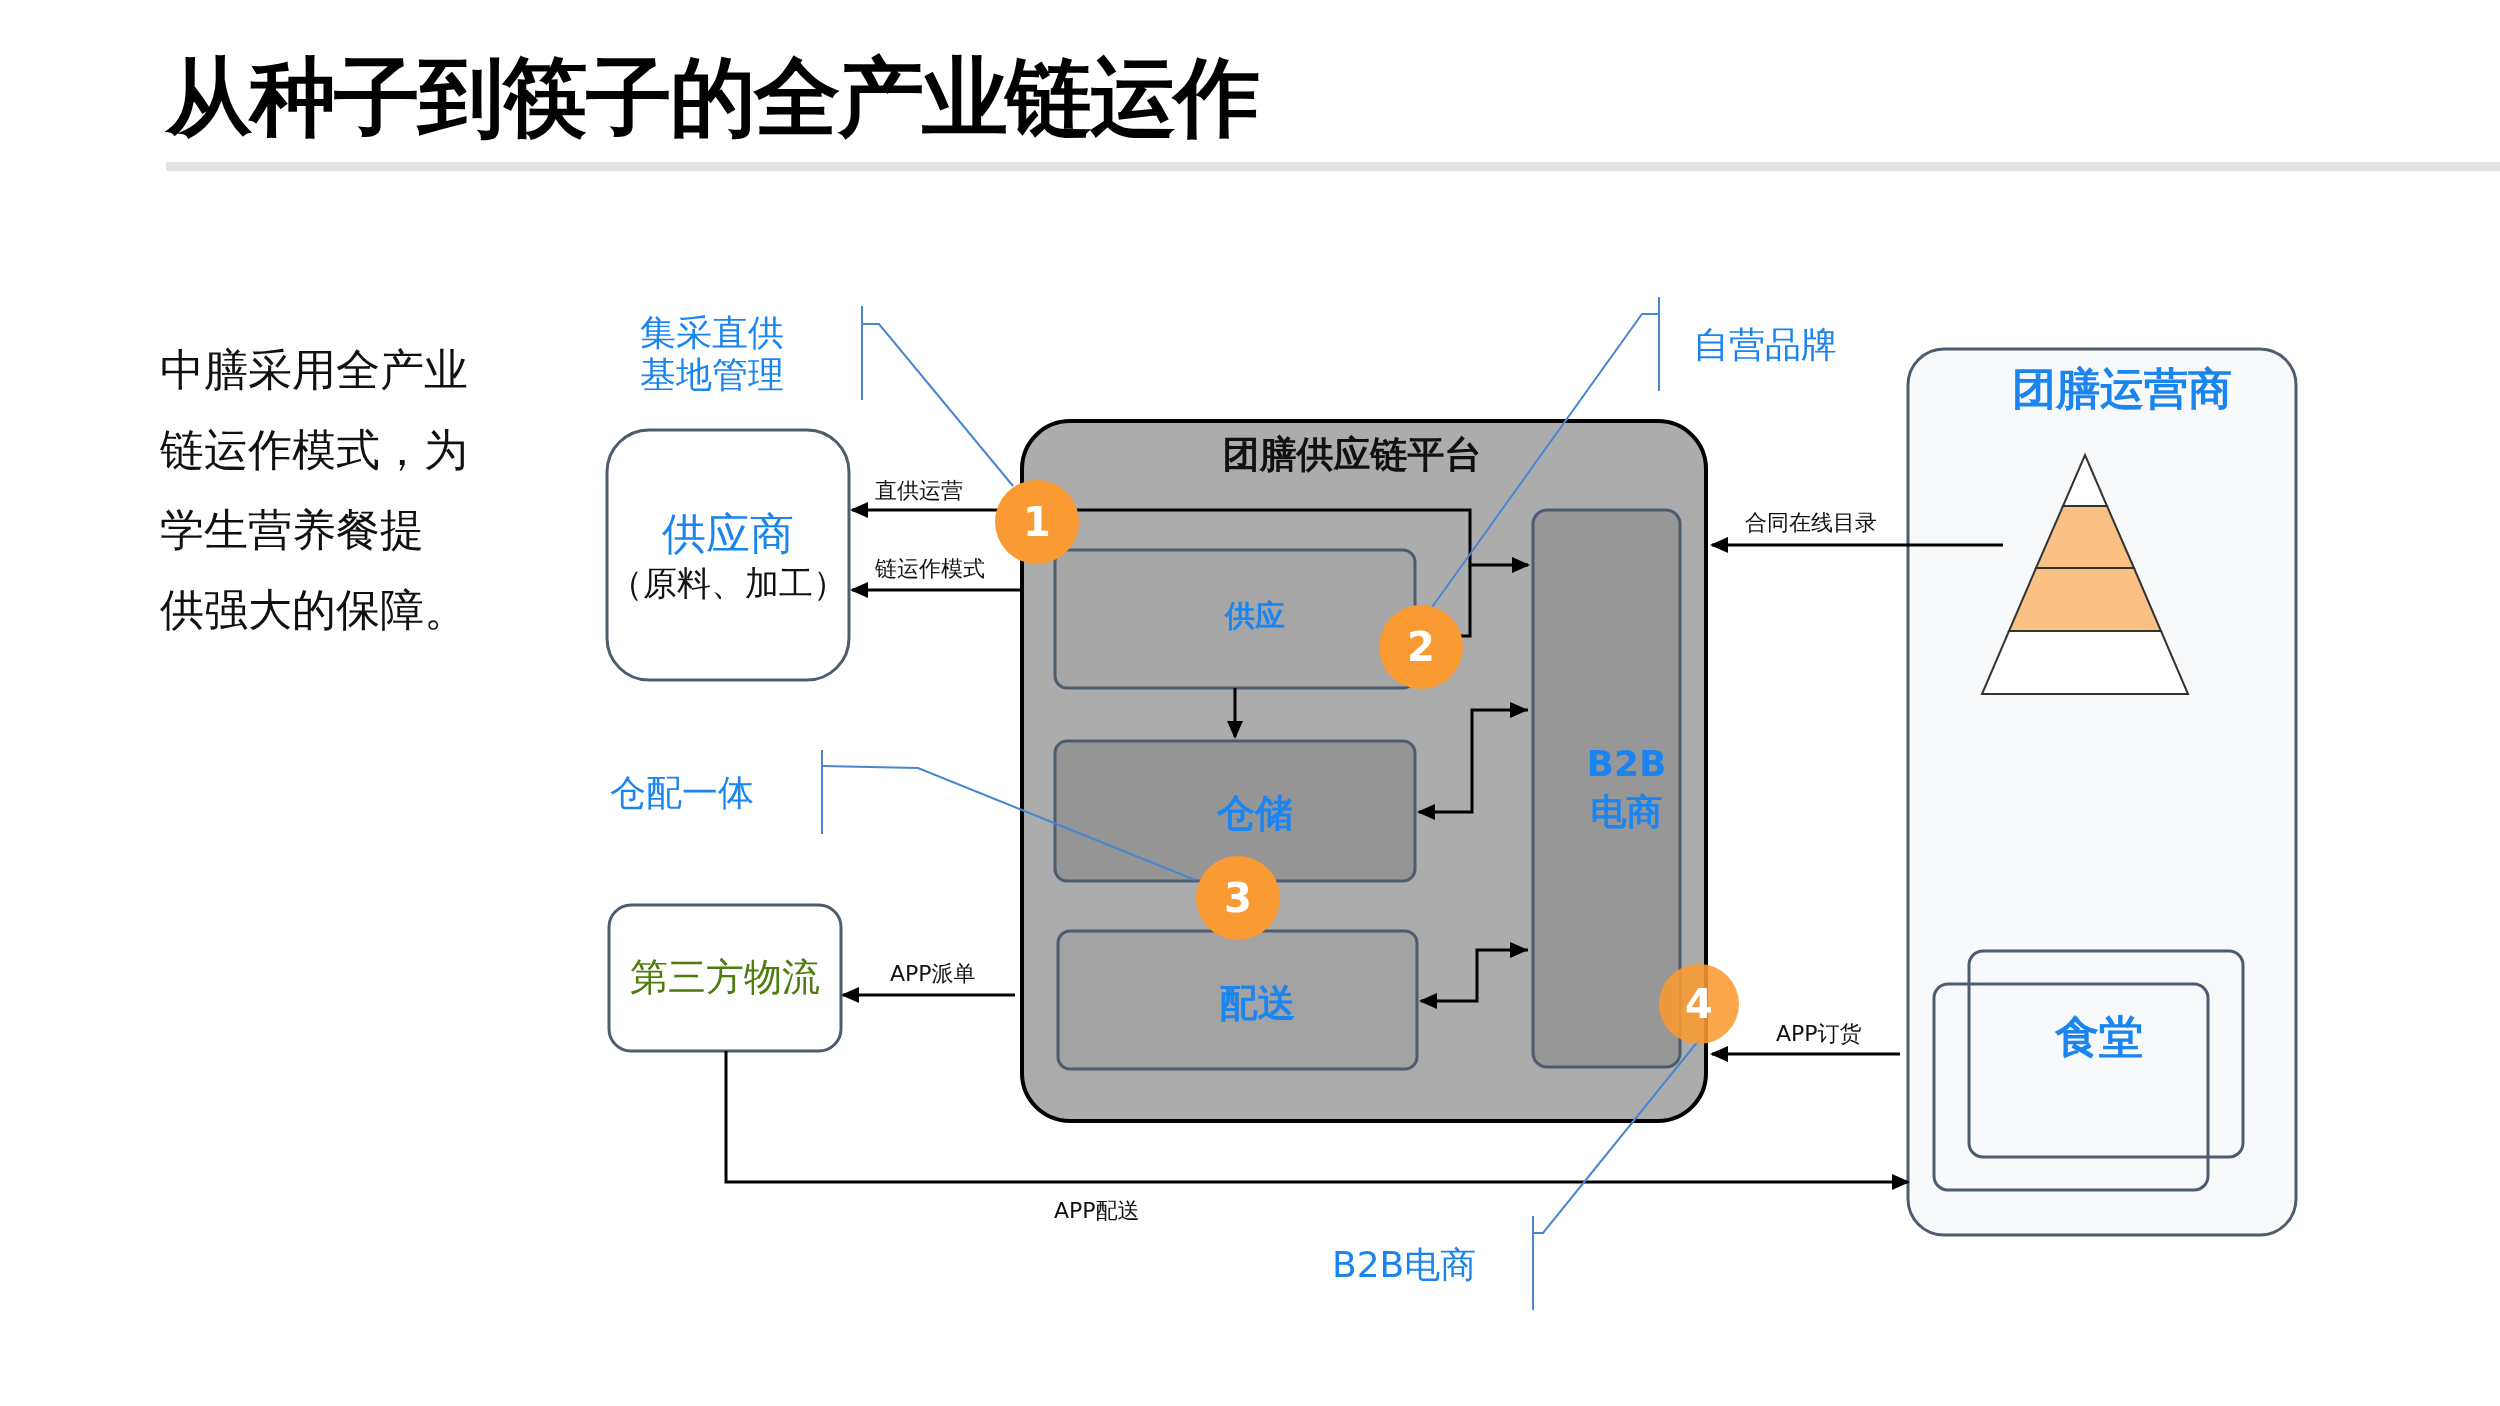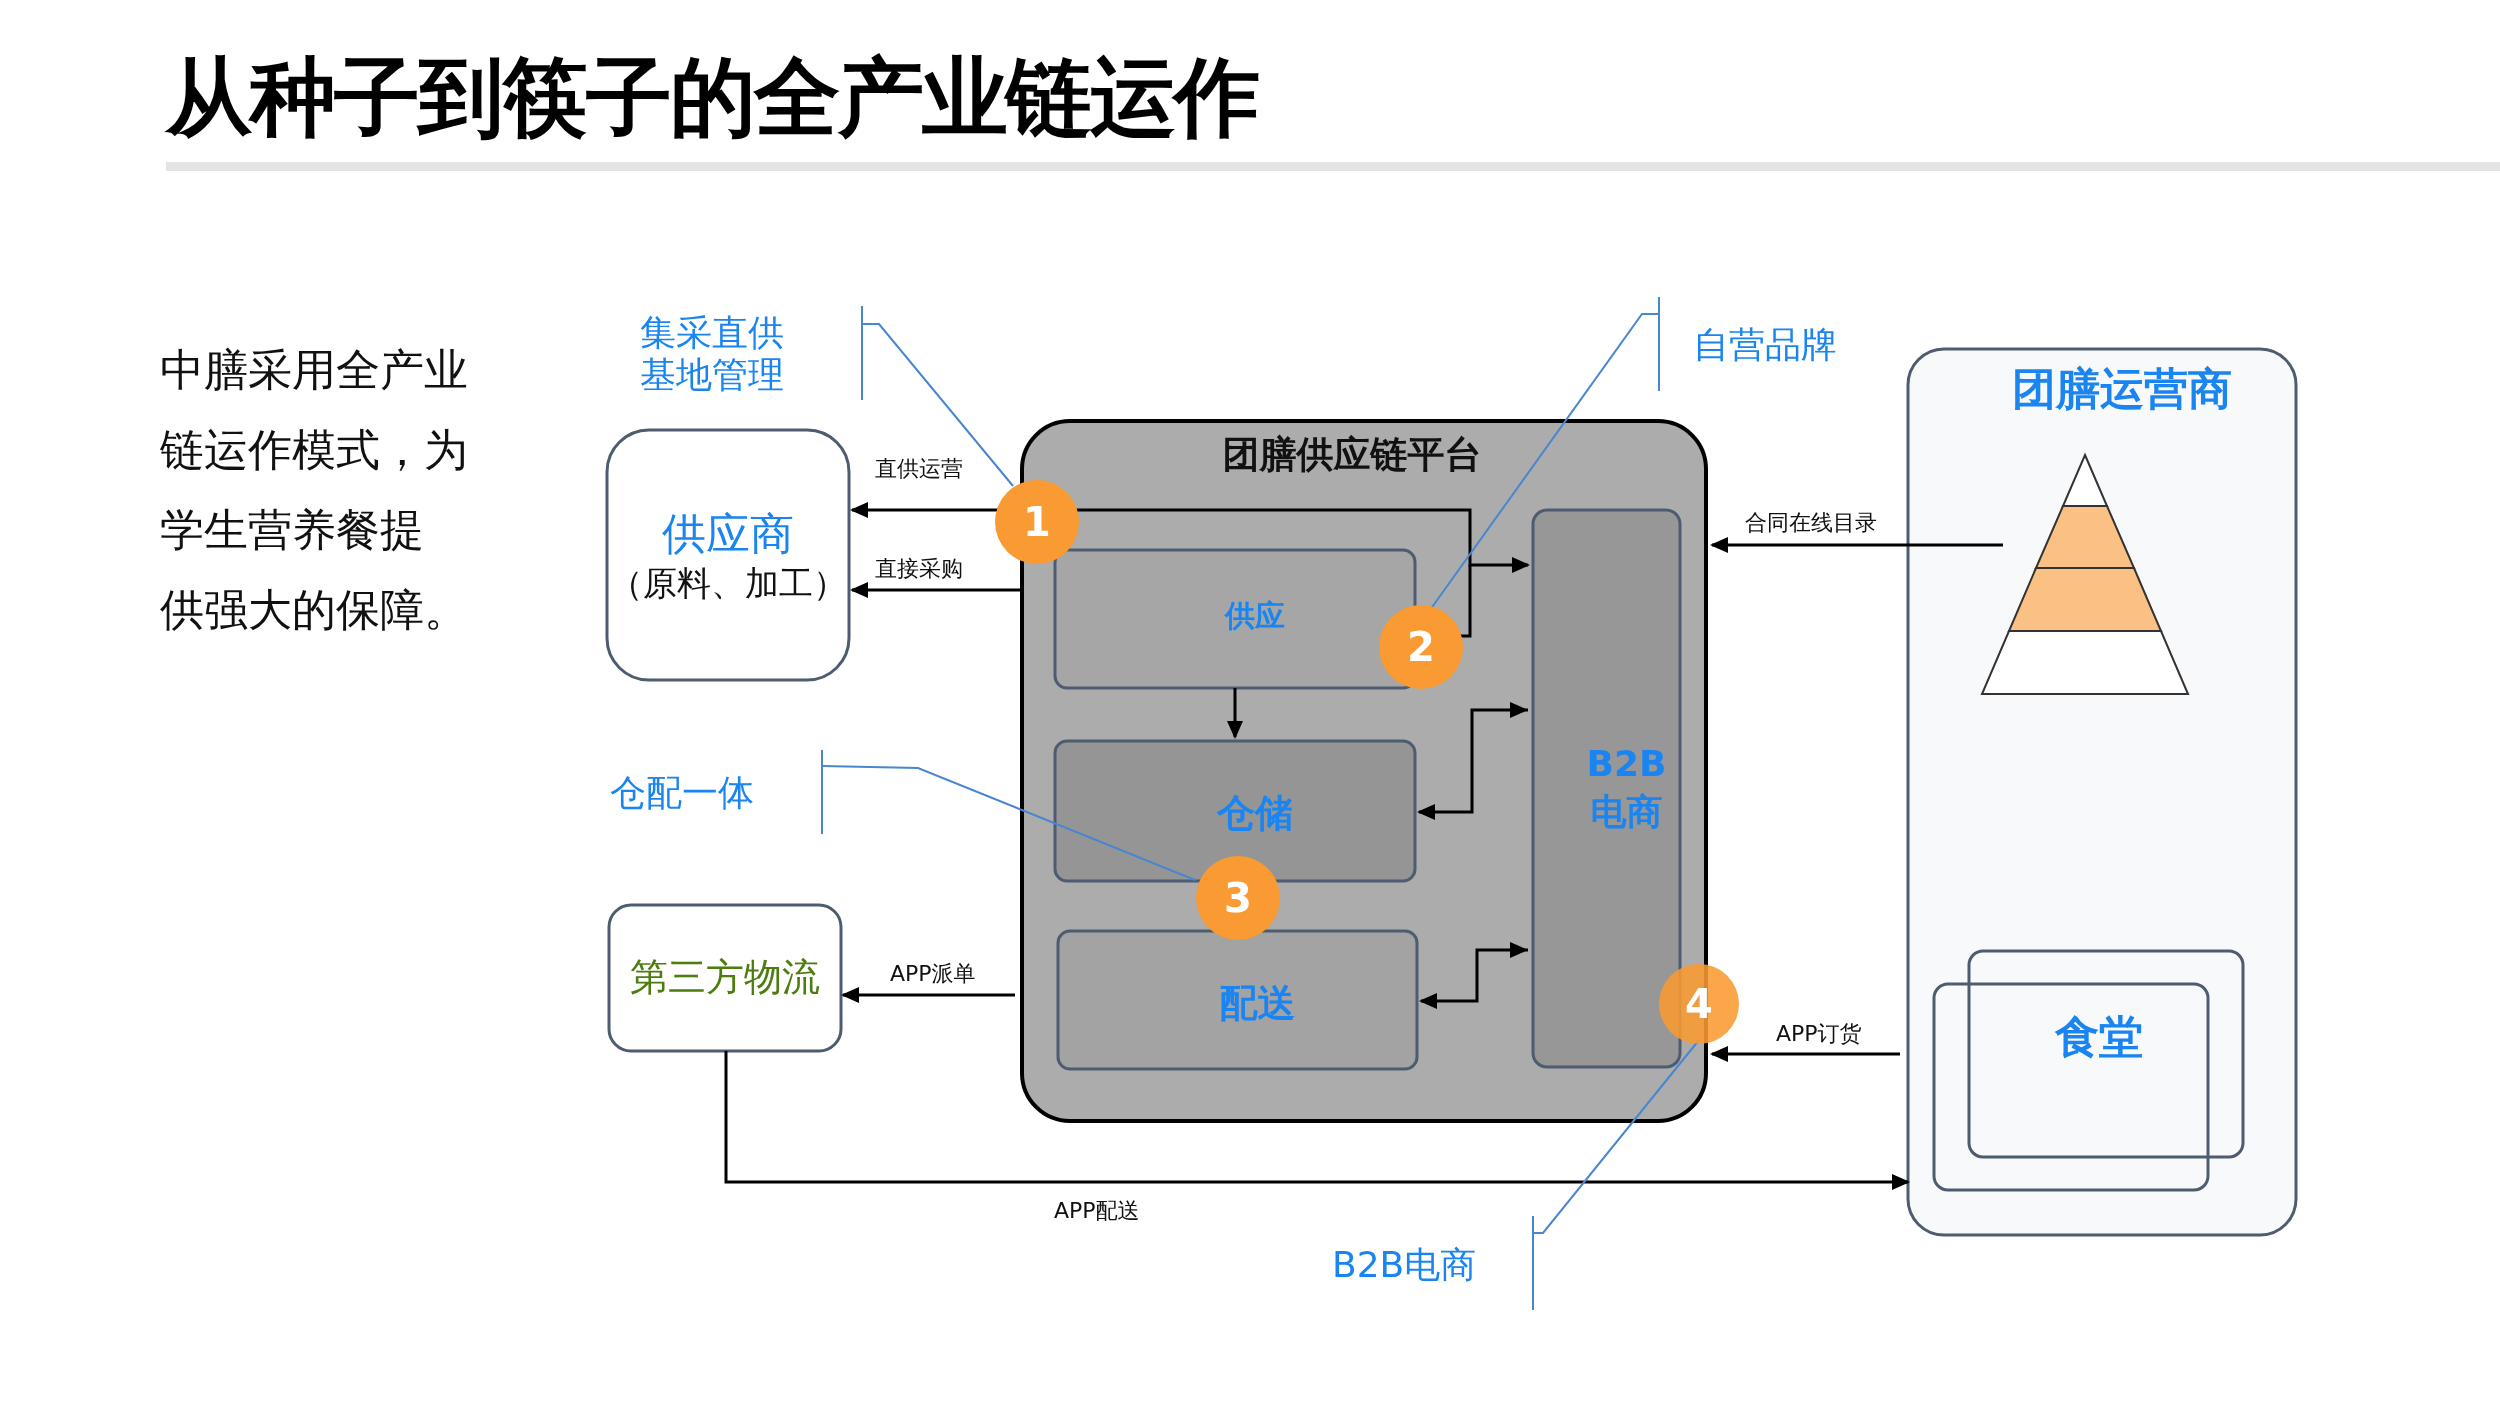--- a/index.html
+++ b/index.html
@@ -113,22 +113,22 @@
 <div class="node-text bold-blue" style="left:1055px;top:788px;width:360px;font-size:38px;">仓储</div>
 <div class="node-text bold-blue" style="left:1058px;top:978px;width:359px;font-size:38px;">配送</div>
 <div class="node-text bold-blue" style="left:1533px;top:740px;width:147px;font-size:36px;line-height:48px;">
   <div>B2B</div>
   <div>电商</div>
 </div>
 
 <div class="node-text bold-blue" style="left:1908px;top:360px;width:388px;font-size:44px;">团膳运营商</div>
 <div class="node-text bold-blue" style="left:1969px;top:1008px;width:220px;font-size:44px;">食堂</div>
 
-<div class="abs small" style="left:875px;top:454px;">直供运营</div>
-<div class="abs small" style="left:875px;top:554px;">直接采购</div>
+<div class="abs small" style="left:875px;top:476px;">直供运营</div>
+<div class="abs small" style="left:875px;top:554px;">链运作模式</div>
 <div class="abs small" style="left:890px;top:959px;">APP派单</div>
 <div class="abs small" style="left:1745px;top:508px;">合同在线目录</div>
 <div class="abs small" style="left:1776px;top:1019px;">APP订货</div>
 <div class="abs small" style="left:1040px;top:1196px;margin-left:14px;">APP配送</div>
 
 <div class="circle-label" style="left:995px;top:480px;">1</div>
 <div class="circle-label" style="left:1379px;top:605px;">2</div>
 <div class="circle-label" style="left:1196px;top:856px;">3</div>
 <div class="circle-label" style="left:1657px;top:962px;">4</div>
 

